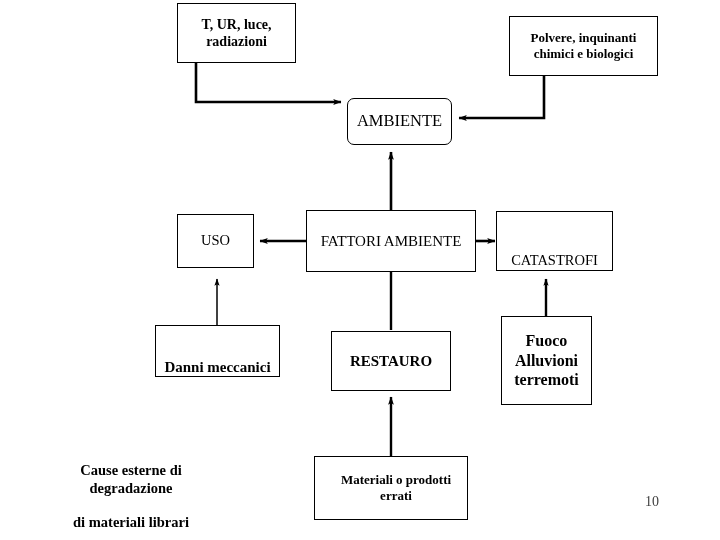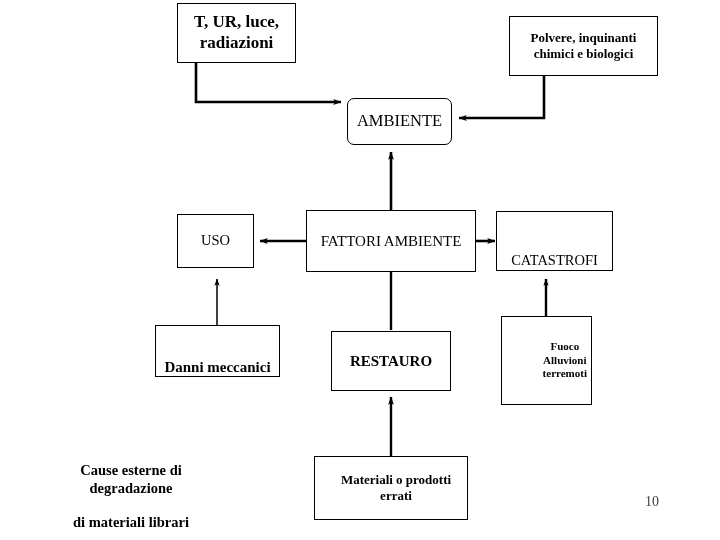--- a/index.html
+++ b/index.html
@@ -99,21 +99,21 @@
 
     <g>
       <path d="M391,456 L391,397" fill="none" stroke="#000000" stroke-width="2.4" marker-end="url(#ah)"></path>
     </g>
 
     <g>
       <path d="M391,272 L391,330" fill="none" stroke="#000000" stroke-width="2.4"></path>
     </g>
   </svg>
 
-  <div class="node bold" style="left:177px; top:3px; width:119px; height:60px; font-size:17px;">
+  <div class="node bold" style="left:177px; top:3px; width:119px; height:60px; font-size:14px;">
     <span class="label">
       <span>T, UR, luce,</span><br>
       <span>radiazioni</span>
     </span>
   </div>
 
   <div class="node bold" style="left:469px; top:16px; width:149px; height:60px; font-size:13px;margin-left:40px;">
     <span class="label">
       <span>Polvere, inquinanti</span><br>
       <span>chimici e biologici</span>
@@ -137,21 +137,21 @@
   </div>
 
   <div class="node bold" style="left:155px; top:325px; width:125px; height:52px; font-size:15px;align-items:flex-end;">
     <span class="label">Danni meccanici</span>
   </div>
 
   <div class="node bold" style="left:331px; top:331px; width:120px; height:60px; font-size:15px;">
     <span class="label">RESTAURO</span>
   </div>
 
-  <div class="node bold" style="left:501px; top:316px; width:91px; height:89px; font-size:11px;justify-content:flex-end;">
+  <div class="node bold" style="left:501px; top:316px; width:91px; height:89px; font-size:16px;">
     <span class="label">
       <span>Fuoco</span><br>
       <span>Alluvioni</span><br>
       <span>terremoti</span>
     </span>
   </div>
 
   <div class="node bold" style="left:314px; top:456px; width:154px; height:64px; font-size:13px;padding-left:10px;">
     <span class="label">
       <span>Materiali o prodotti</span><br>

